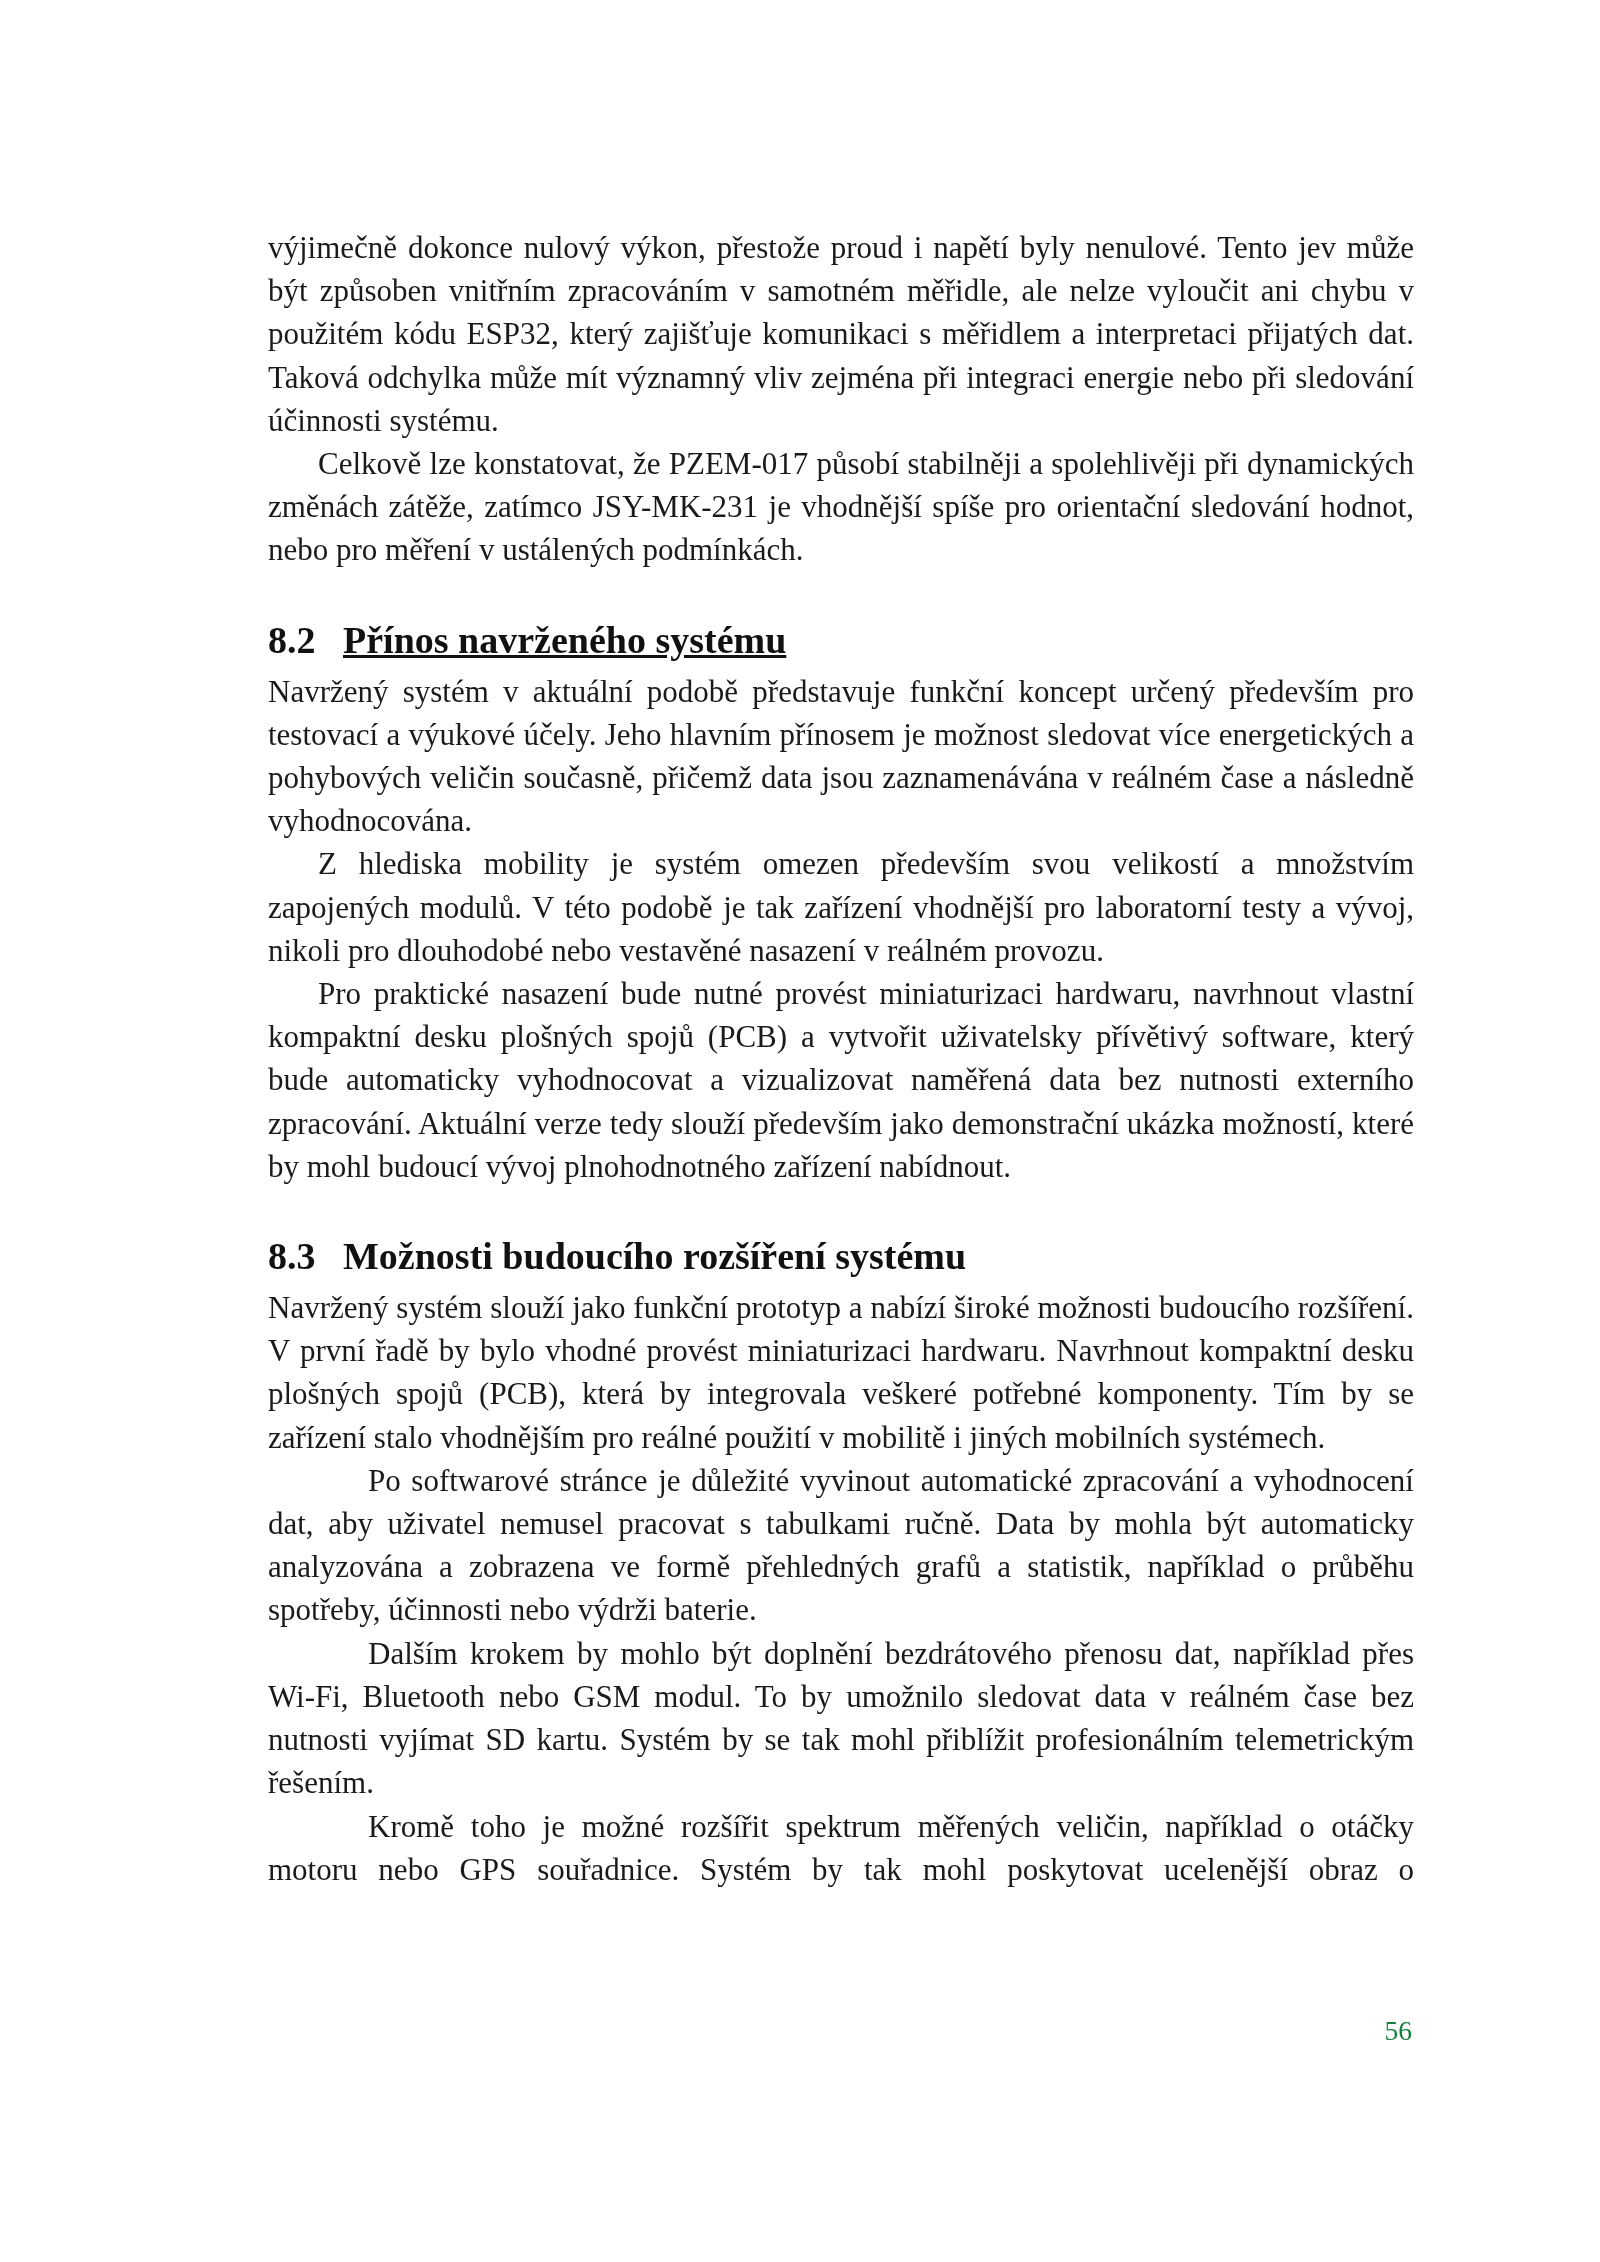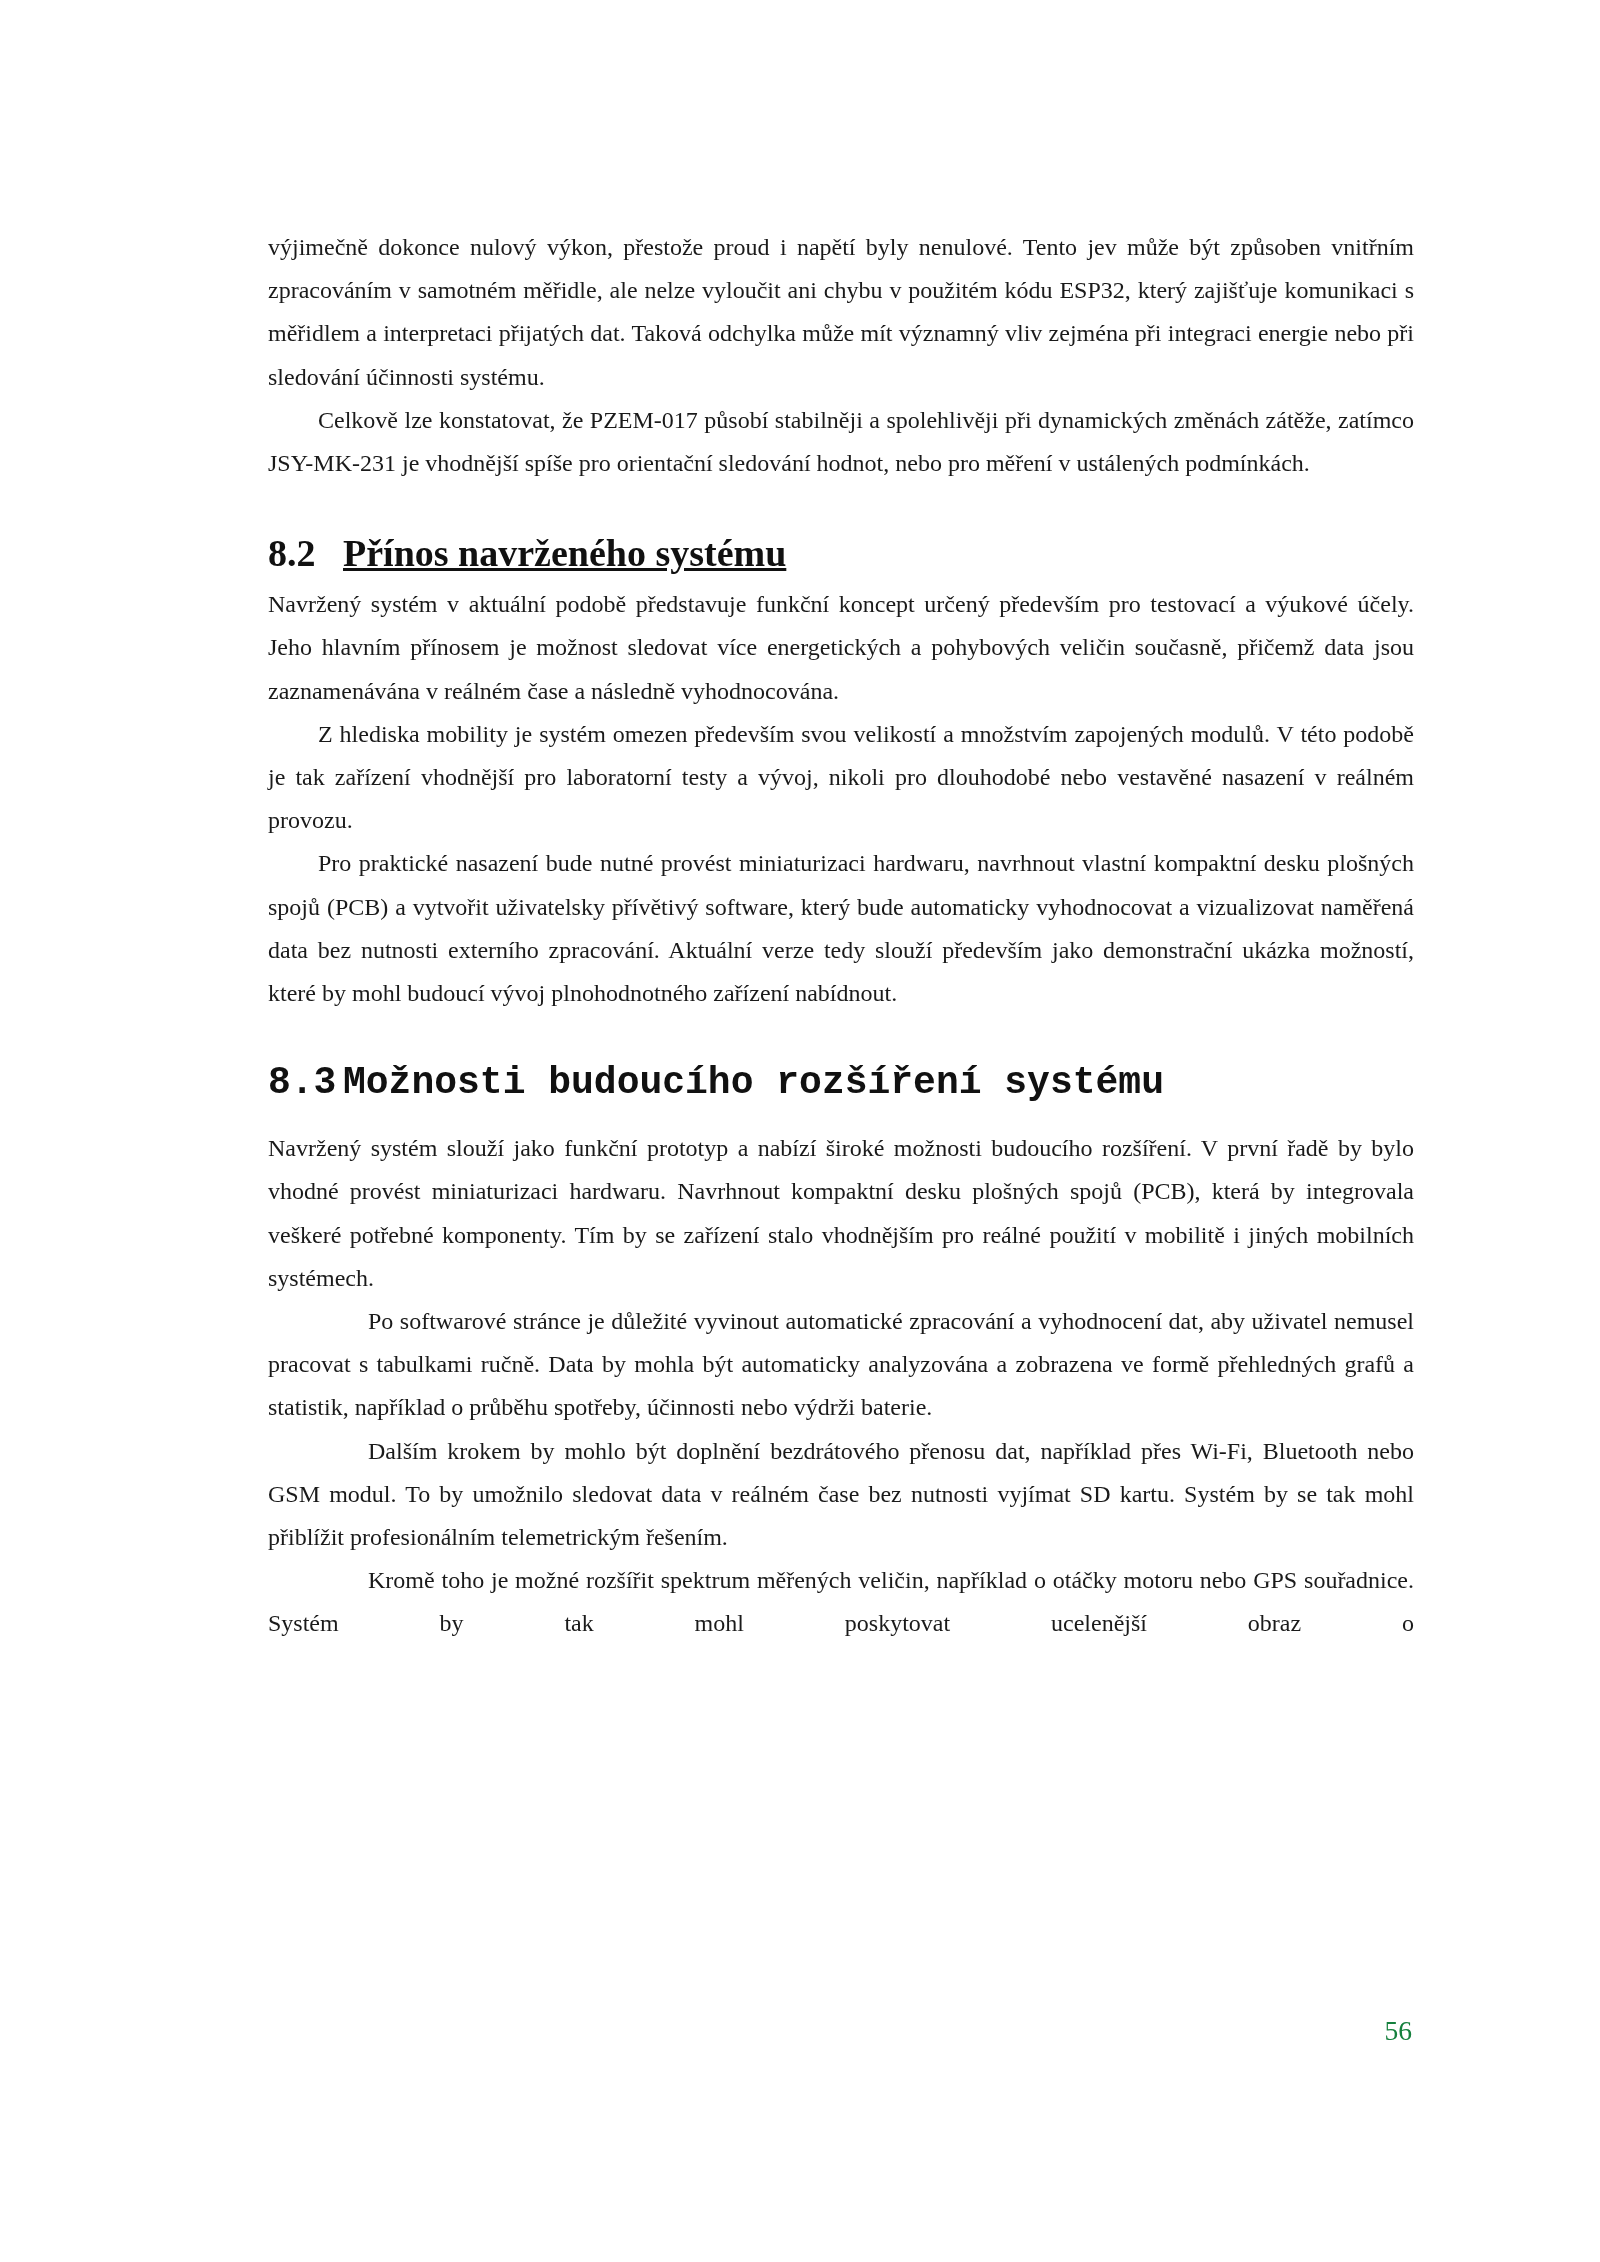--- a/index.html
+++ b/index.html
@@ -16,38 +16,38 @@
     color: #1a1a1a;
   }
   .page {
     position: absolute;
     left: 268px;
     top: 226px;
     width: 1146px;
   }
   p {
     margin: 0;
-    font-size: 24px;
+    font-size: 31px;
     line-height: 43.2px;
     text-align: justify;
     letter-spacing: 0;
   }
   p.indent { text-indent: 50px; }
   p.indent-wide { text-indent: 100px; }
   h2 {
     margin: 0;
     font-family: "Liberation Serif", "DejaVu Serif", serif;
     font-weight: bold;
     font-size: 38px;
     line-height: 48px;
     color: #111;
   }
   h2 .num { display: inline-block; width: 75px; }
   .sec-82-title { margin-top: 44px; margin-bottom: 6px; text-decoration: underline; }
-  .sec-83-title { margin-top: 44px; margin-bottom: 20px; font-family: Liberation Mono, monospace; }
+  .sec-83-title { margin-top: 44px; margin-bottom: 6px; }
   .page-number {
     position: absolute;
     right: 188px;
     top: 2015px;
     font-size: 27.5px;
     font-family: "Liberation Serif", "DejaVu Serif", serif;
     color: #15803d;
   }
 </style>
 </head>

